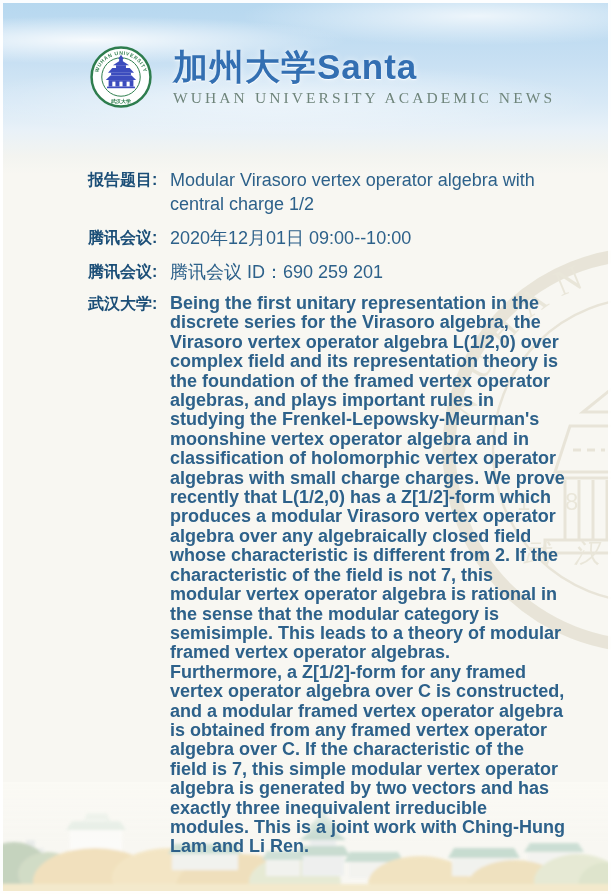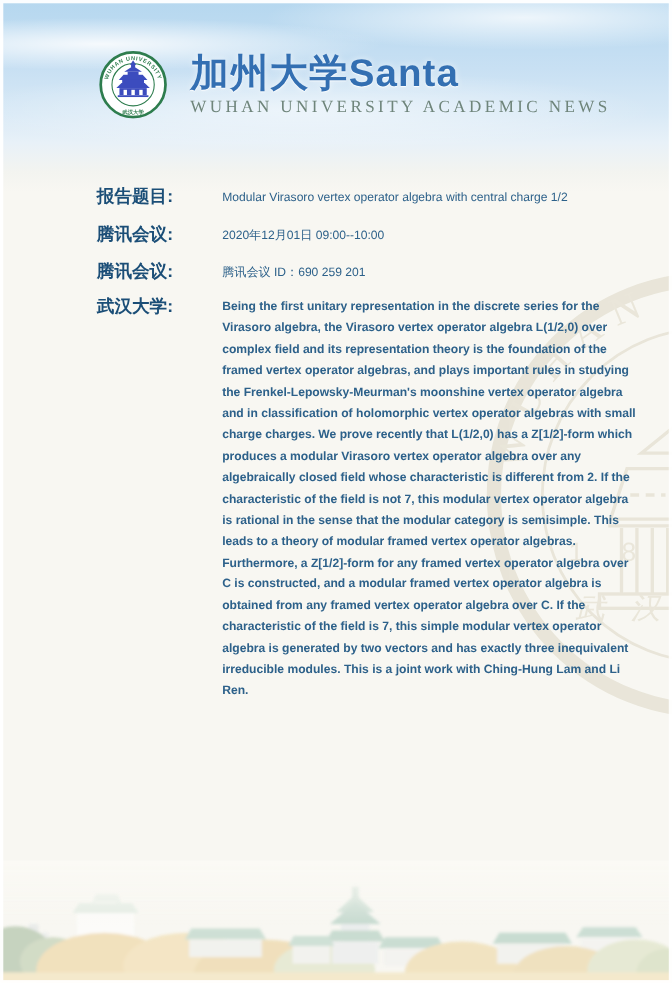--- a/index.html
+++ b/index.html
@@ -21,23 +21,23 @@
     margin:0;font-size:35px;font-weight:bold;color:#336fb2;letter-spacing:1px;line-height:38px;
     text-shadow:0 1px 1px rgba(255,255,255,.9),0 0 7px rgba(255,255,255,.65);
     white-space:nowrap;
   }
   .subtitle-en{
     margin-top:3px;font-family:"Liberation Serif",serif;font-size:15.5px;color:#6f857b;
     letter-spacing:3.1px;white-space:nowrap;
   }
   
   .fields{position:absolute;left:88px;top:168px;width:494px;z-index:3;}
-  .row{display:flex;margin-bottom:10px;gap:32px;}
+  .row{display:flex;margin-bottom:10px;}
   .label{flex:none;width:82px;font-weight:bold;color:#1b4e77;font-size:16px;line-height:24px;white-space:nowrap;}
-  .value{color:#2d618a;font-size:11px;line-height:24px;}
+  .value{color:#2d618a;font-size:18px;line-height:24px;}
   .row-abstract{margin-top:2px;}
   .row-abstract .label{line-height:19.4px;}
   .row-abstract .value{line-height:19.4px;width:396px;font-weight:bold;}
   
   .watermark{position:absolute;left:405px;top:210px;z-index:1;opacity:.5;}
   
   .campus{position:absolute;left:0;bottom:0;z-index:2;opacity:.55;}
 </style>
 </head>
 <body>

